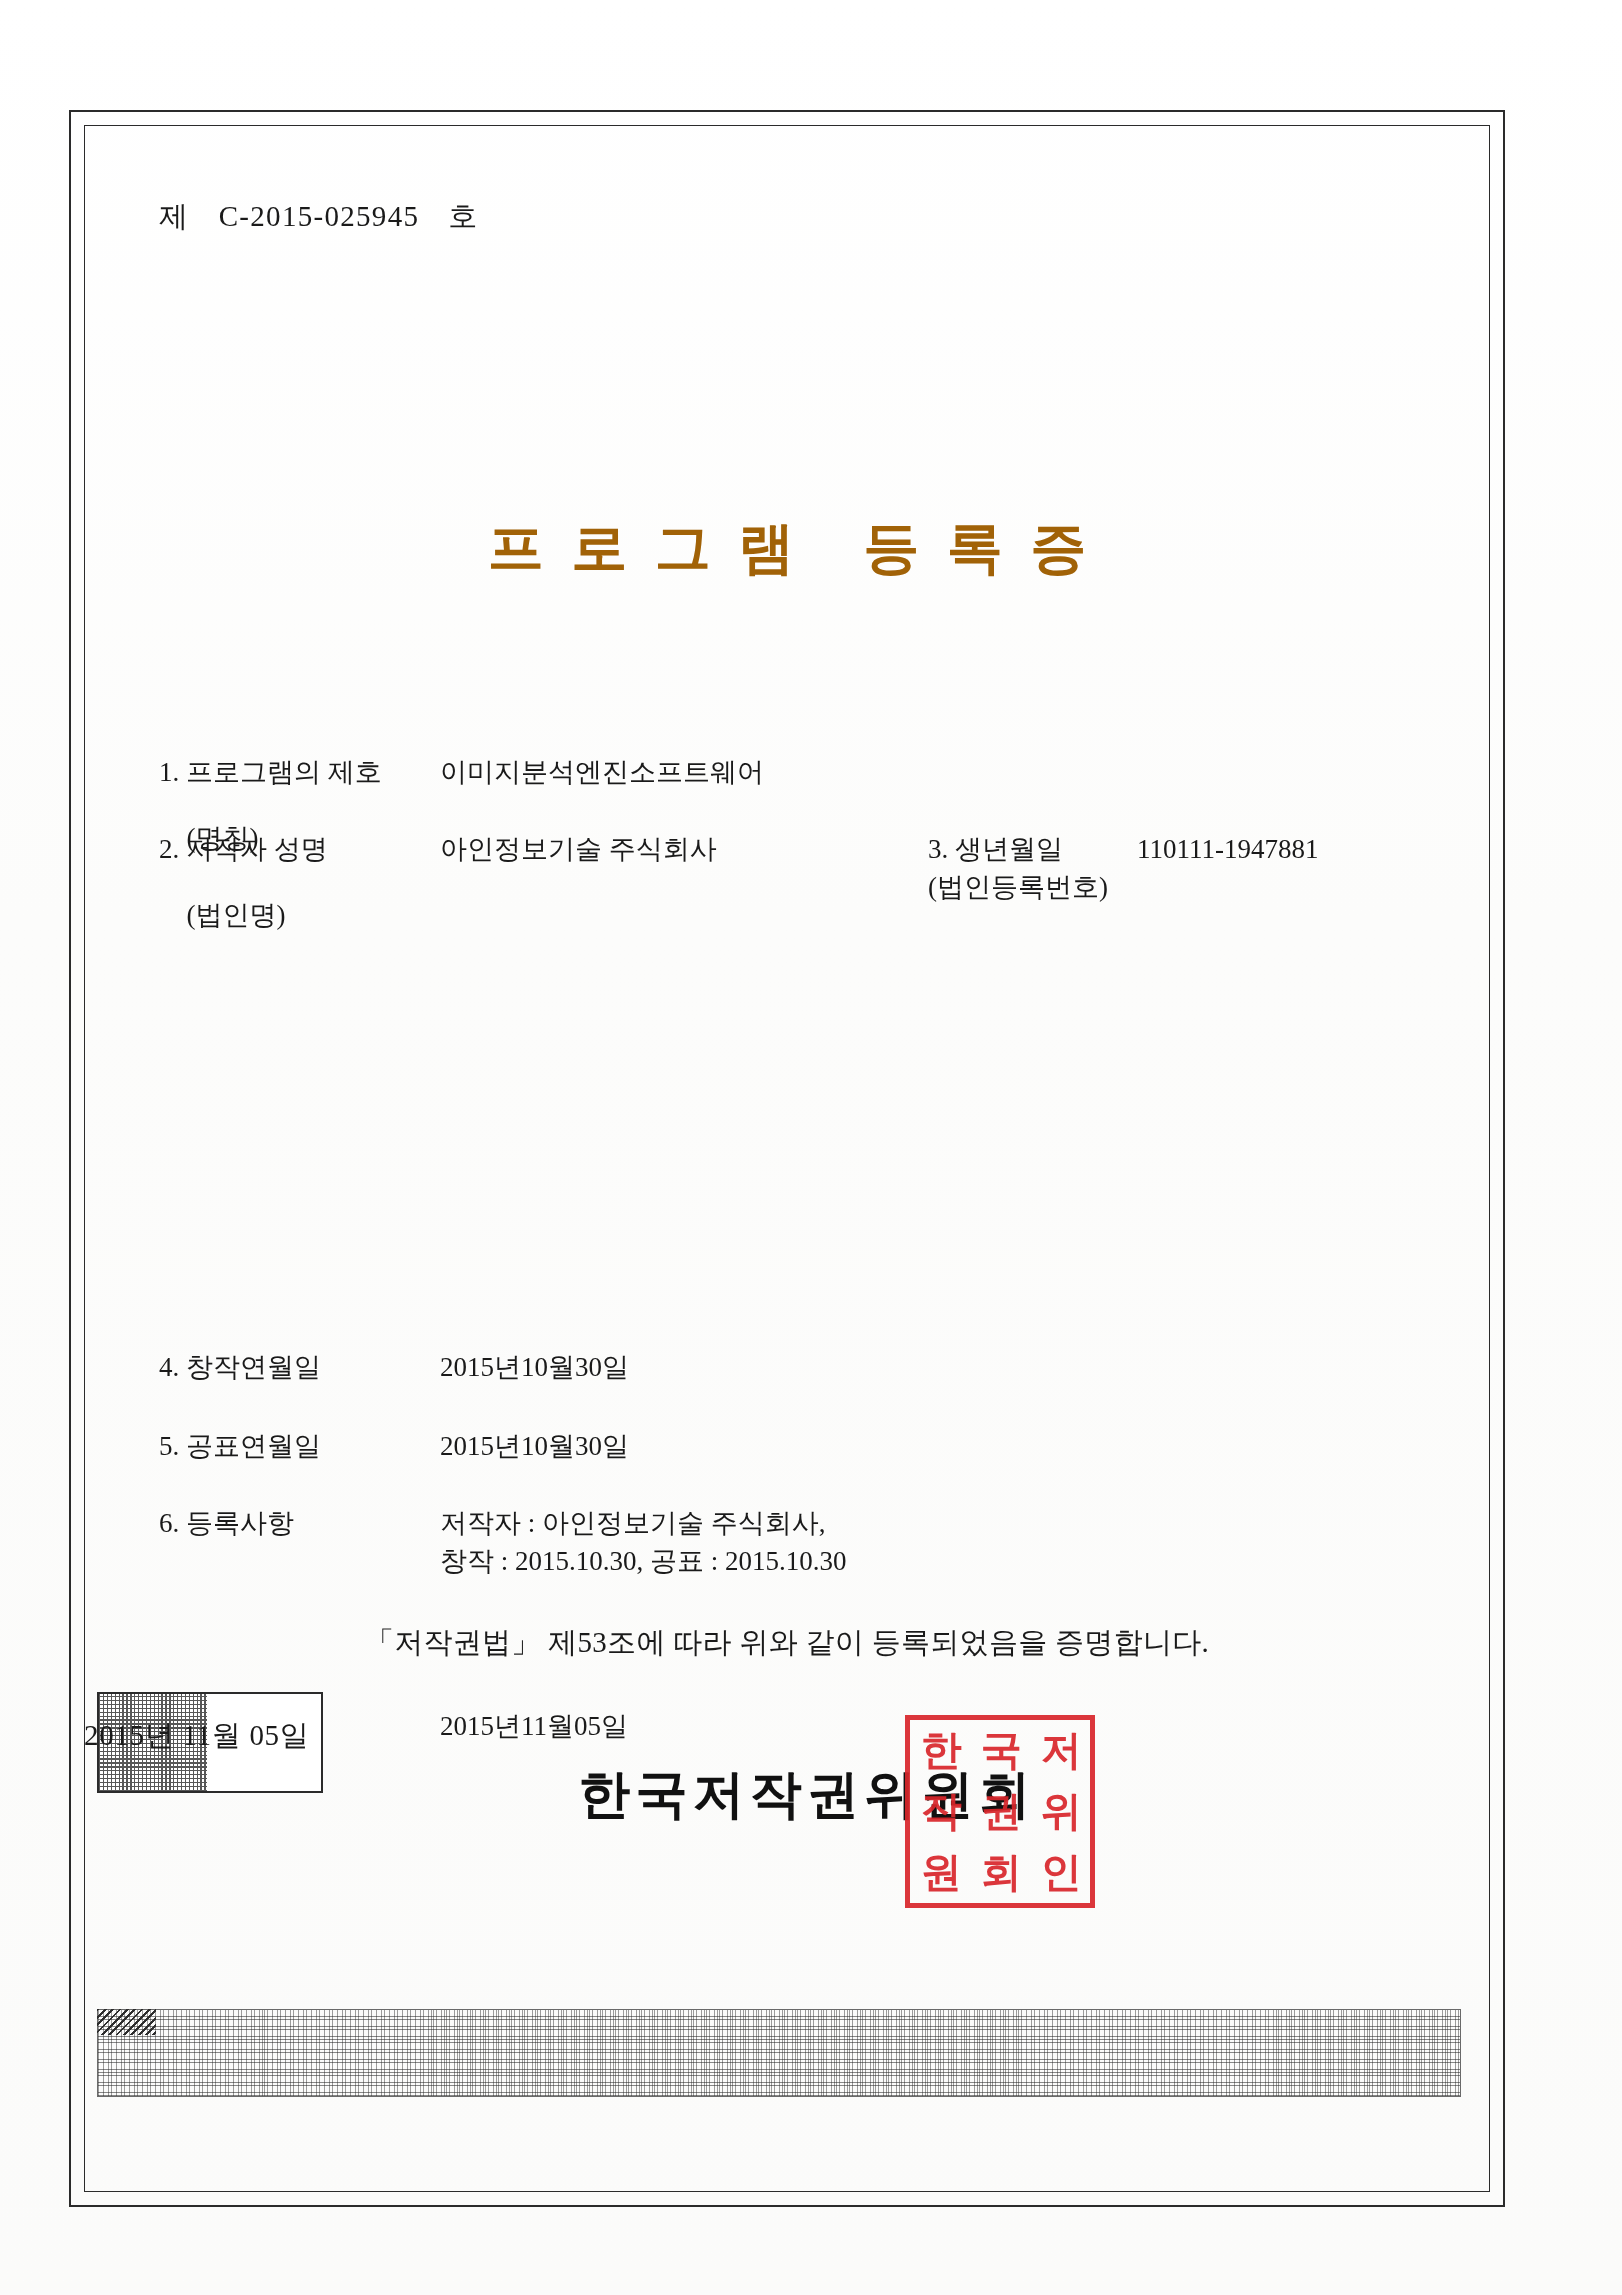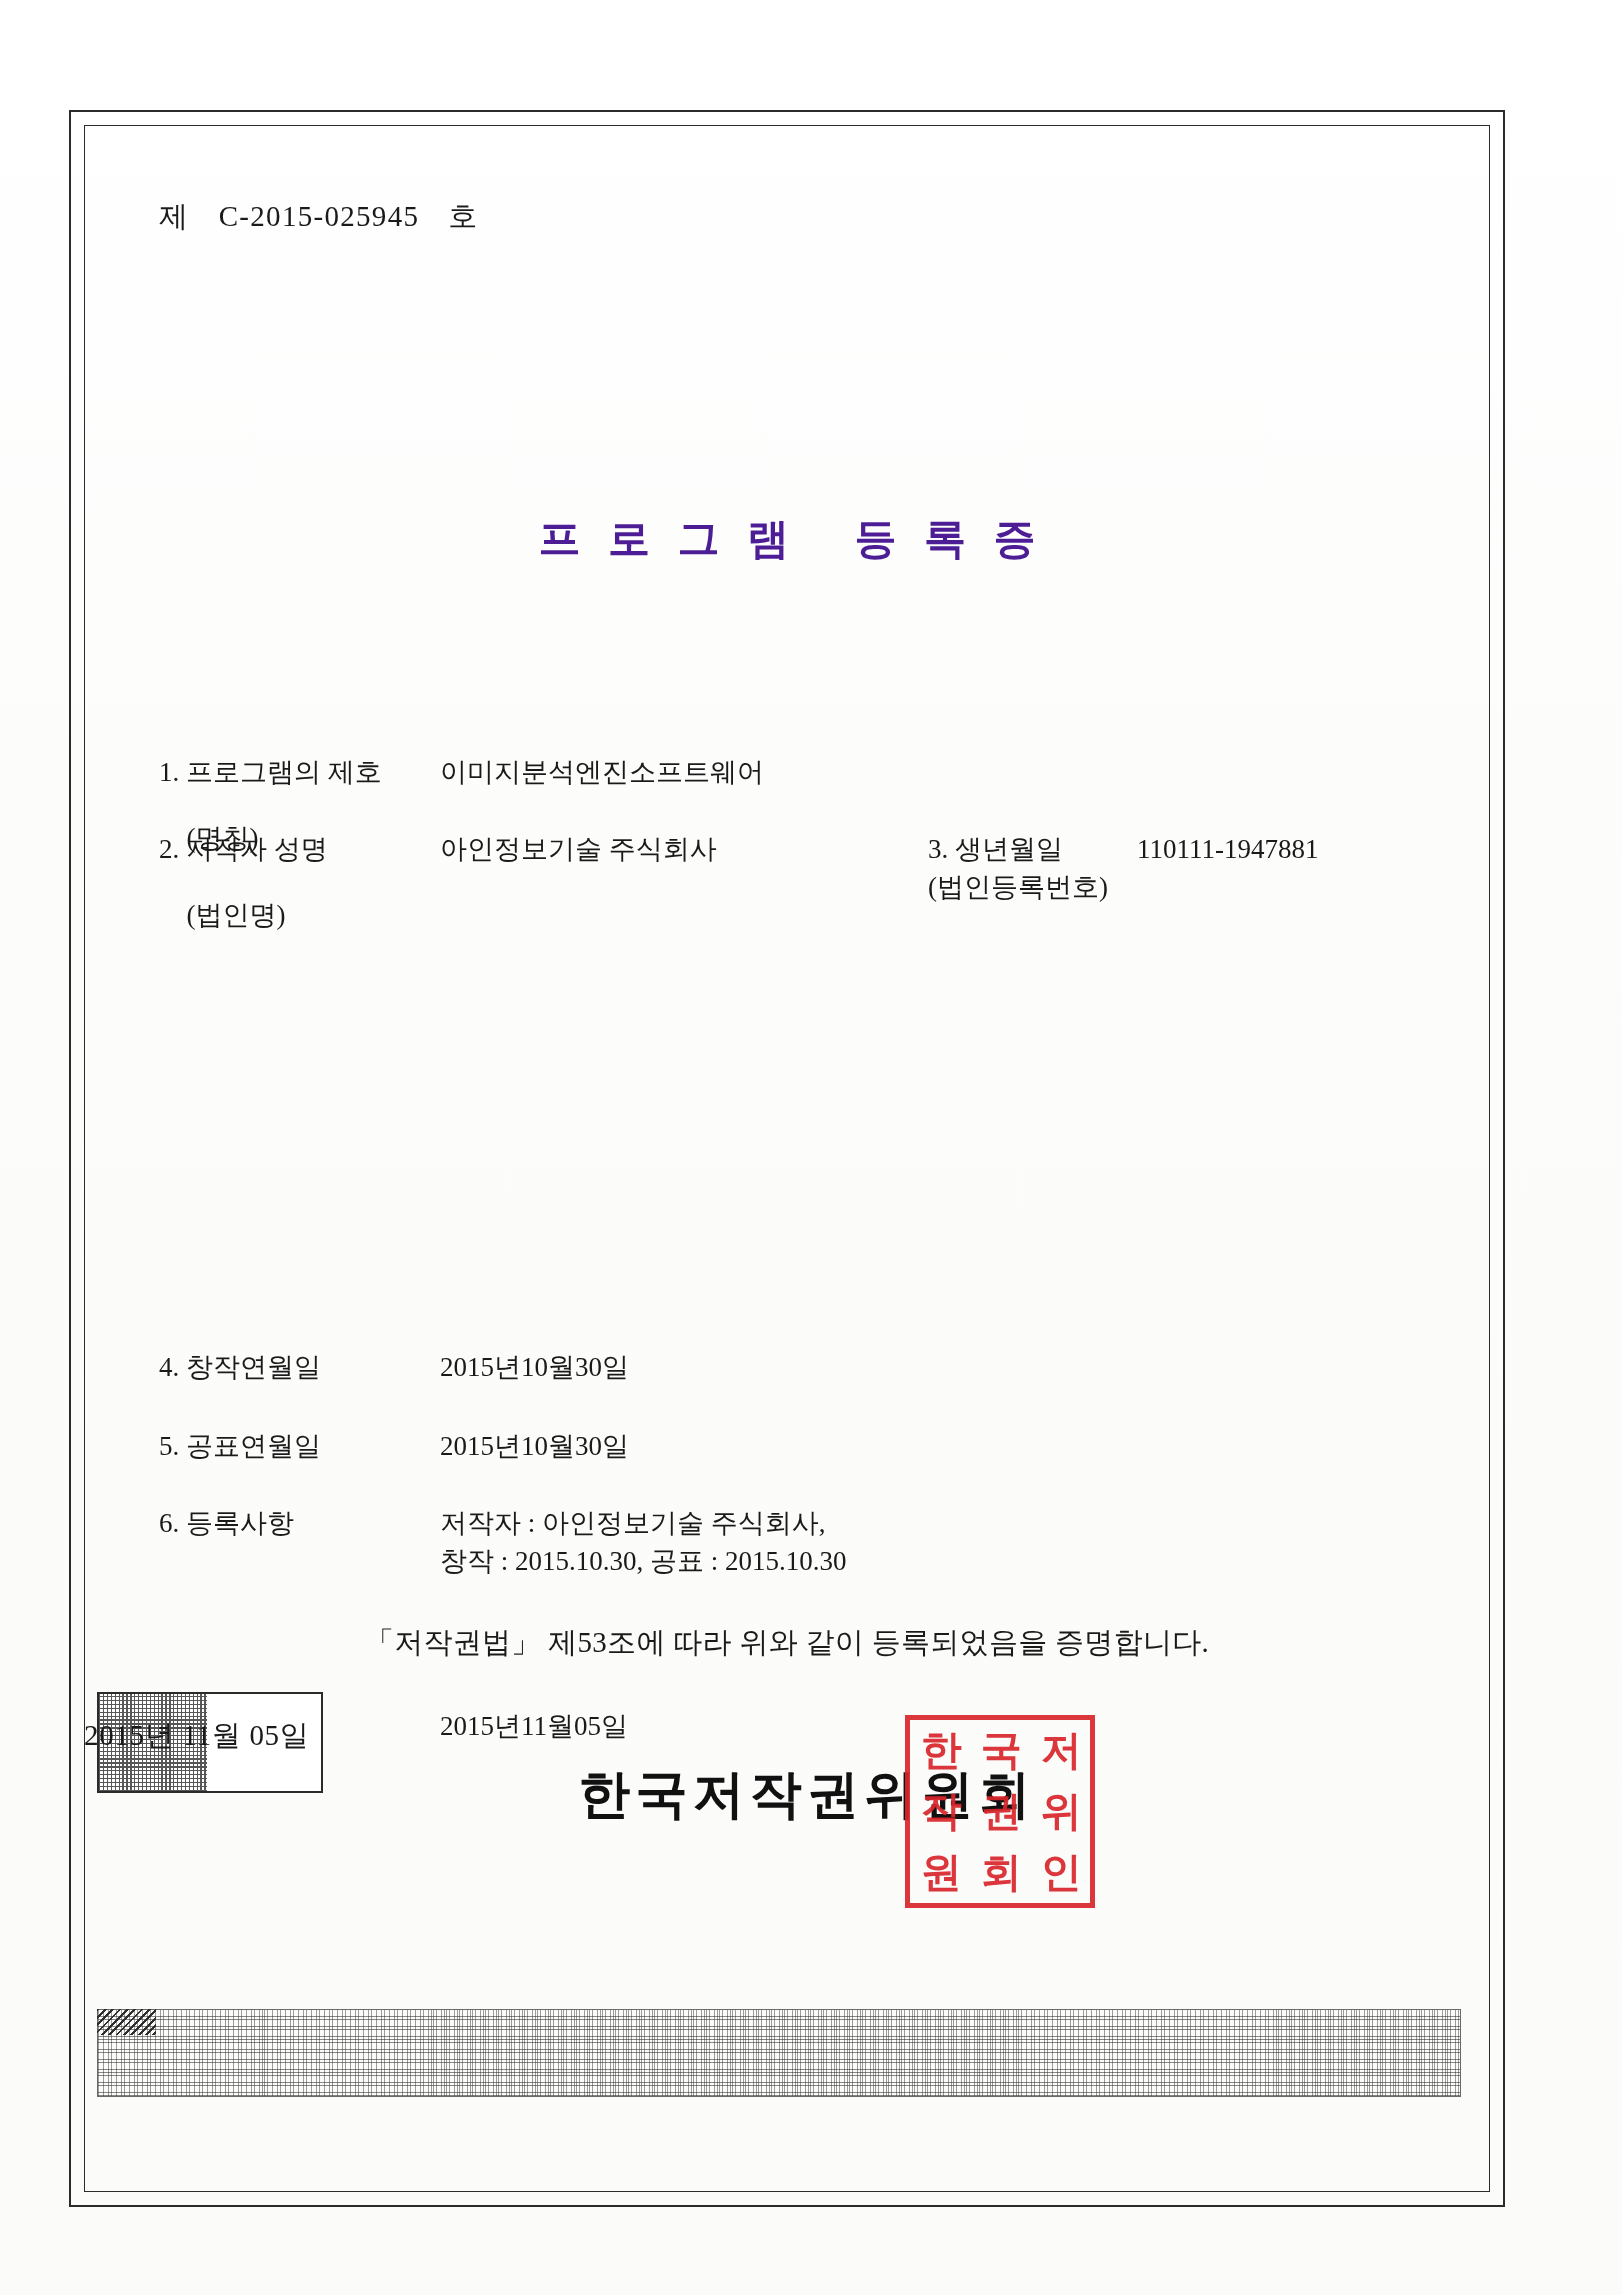--- a/index.html
+++ b/index.html
@@ -72,25 +72,25 @@
   .doc-no .num   { letter-spacing: 1.3px; }
   .doc-no .suffix{ margin-left: 29px; }
 
   
   .title {
     position: absolute;
     left: 0;
     right: 0;
     top: 386px;
     text-align: center;
-    font-size: 42px;
+    font-size: 56px;
     font-weight: 700;
     letter-spacing: 27.5px;
     text-indent: 27.5px;
-    color: #4c1d95;
+    color: #a16207;
   }
 
   
   .field {
     position: absolute;
     font-size: 27px;
     line-height: 1.42;
     white-space: nowrap;
   }
   .field .label-col {

